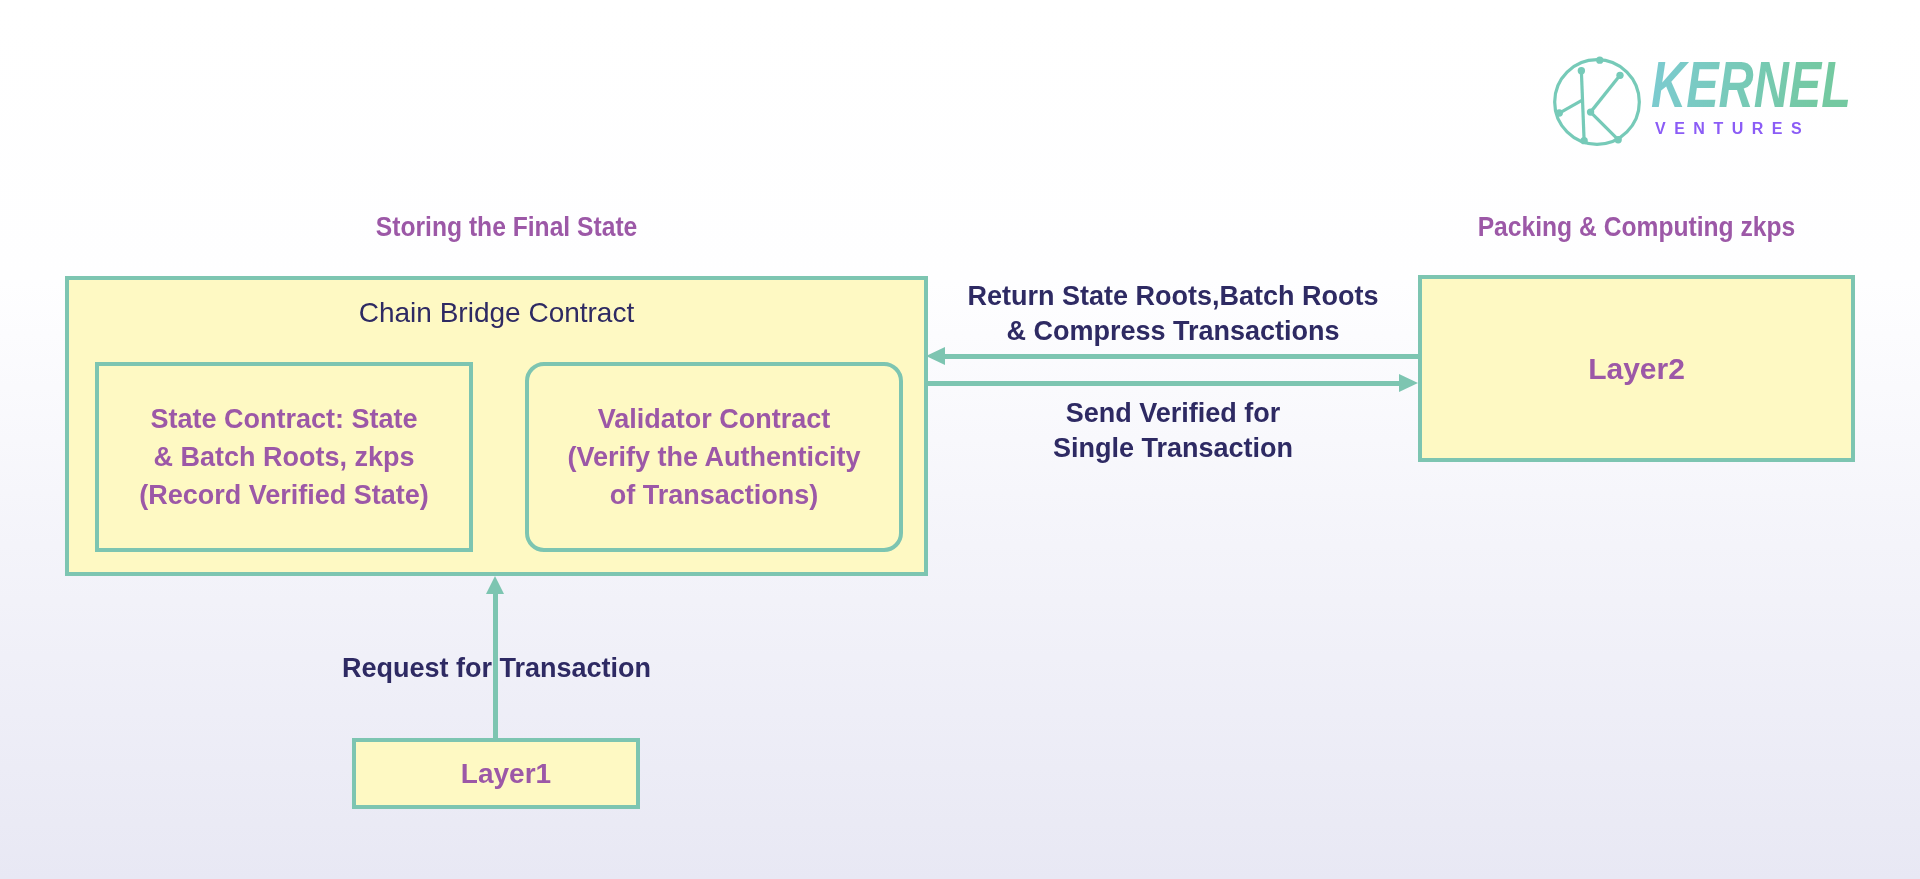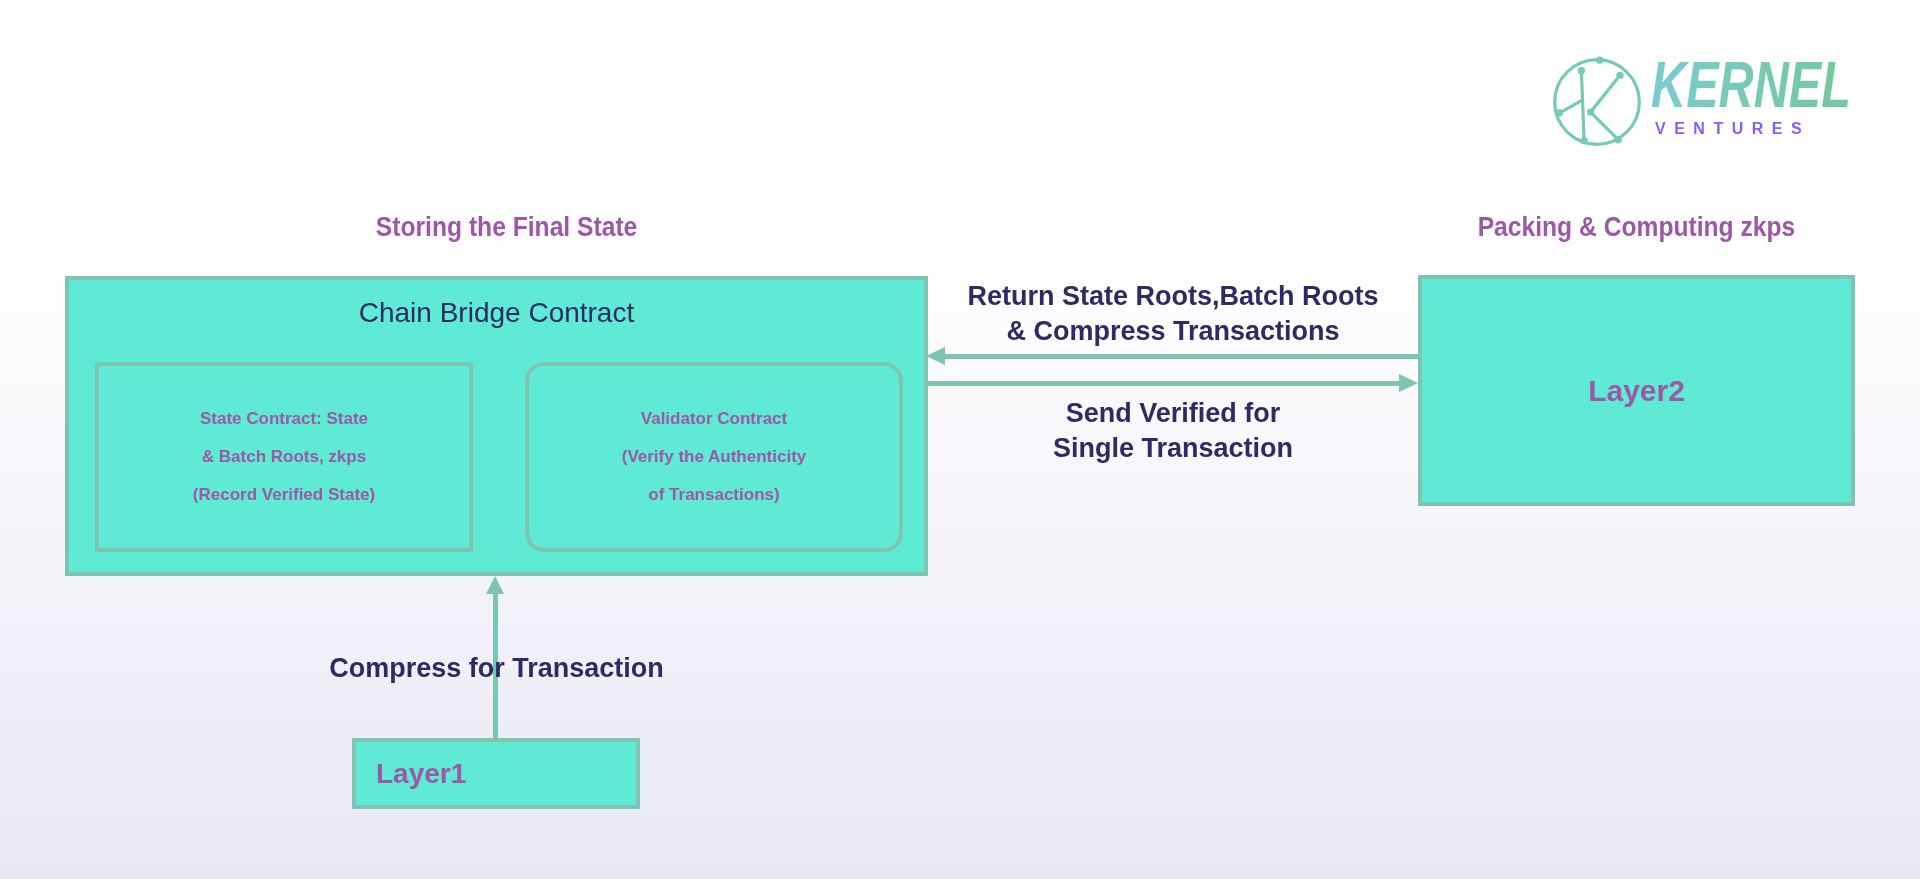--- a/index.html
+++ b/index.html
@@ -46,45 +46,45 @@
     position:absolute;
     font-size:28px;font-weight:bold;color:var(--purple);
     text-align:center;white-space:nowrap;
   }
   .section-heading > span{display:inline-block;transform:scaleX(0.88);transform-origin:center;}
   .heading-left{left:75px;top:211px;width:863px;}
   .heading-right{left:1418px;top:211px;width:437px;}
 
   
   .box{
-    position:absolute;background:#5eead4;
+    position:absolute;background:#fef9c3;
     border:4px solid var(--teal);
   }
   .chain-bridge-box{left:65px;top:276px;width:863px;height:300px;}
   .chain-bridge-title{
     margin-top:17px;text-align:center;
     font-size:28px;color:var(--navy);font-weight:400;
   }
   .inner-box{
     position:absolute;top:82px;height:190px;
     display:flex;align-items:center;justify-content:center;
     text-align:center;
-    font-size:17px;font-weight:bold;color:var(--purple);
+    font-size:27px;font-weight:bold;color:var(--purple);
     line-height:38px;white-space:pre-line;
   }
   .state-box{left:26px;width:378px;}
   .validator-box{left:456px;width:378px;border-radius:19px;}
   .layer2-box{
-    left:1418px;top:275px;width:437px;height:231px;
+    left:1418px;top:275px;width:437px;height:187px;
     display:flex;align-items:center;justify-content:center;
     font-size:30px;font-weight:bold;color:var(--purple);
   }
   .layer1-box{
     left:352px;top:738px;width:288px;height:71px;
-    display:flex;align-items:center;
+    display:flex;align-items:center;justify-content:center;
     font-size:28px;font-weight:bold;color:var(--purple);padding-left:20px;
   }
 
   
   .arrow-line{position:absolute;background:var(--teal);}
   .arrow-head{position:absolute;width:0;height:0;}
   .line-return{left:944px;top:354px;width:474px;height:5px;}
   .head-return{
     left:926px;top:347px;
     border-top:9px solid transparent;border-bottom:9px solid transparent;
@@ -169,15 +169,15 @@
   <div class="arrow-line line-send"></div>
   <div class="arrow-head head-send"></div>
 
   <div class="arrow-line line-request"></div>
   <div class="arrow-head head-request"></div>
 
   <div class="flow-label label-return">Return State Roots,Batch Roots
 &amp; Compress Transactions</div>
   <div class="flow-label label-send">Send Verified for
 Single Transaction</div>
-  <div class="flow-label label-request">Compress for Transaction</div>
+  <div class="flow-label label-request">Request for Transaction</div>
 
 </div>
 
 </body></html>

